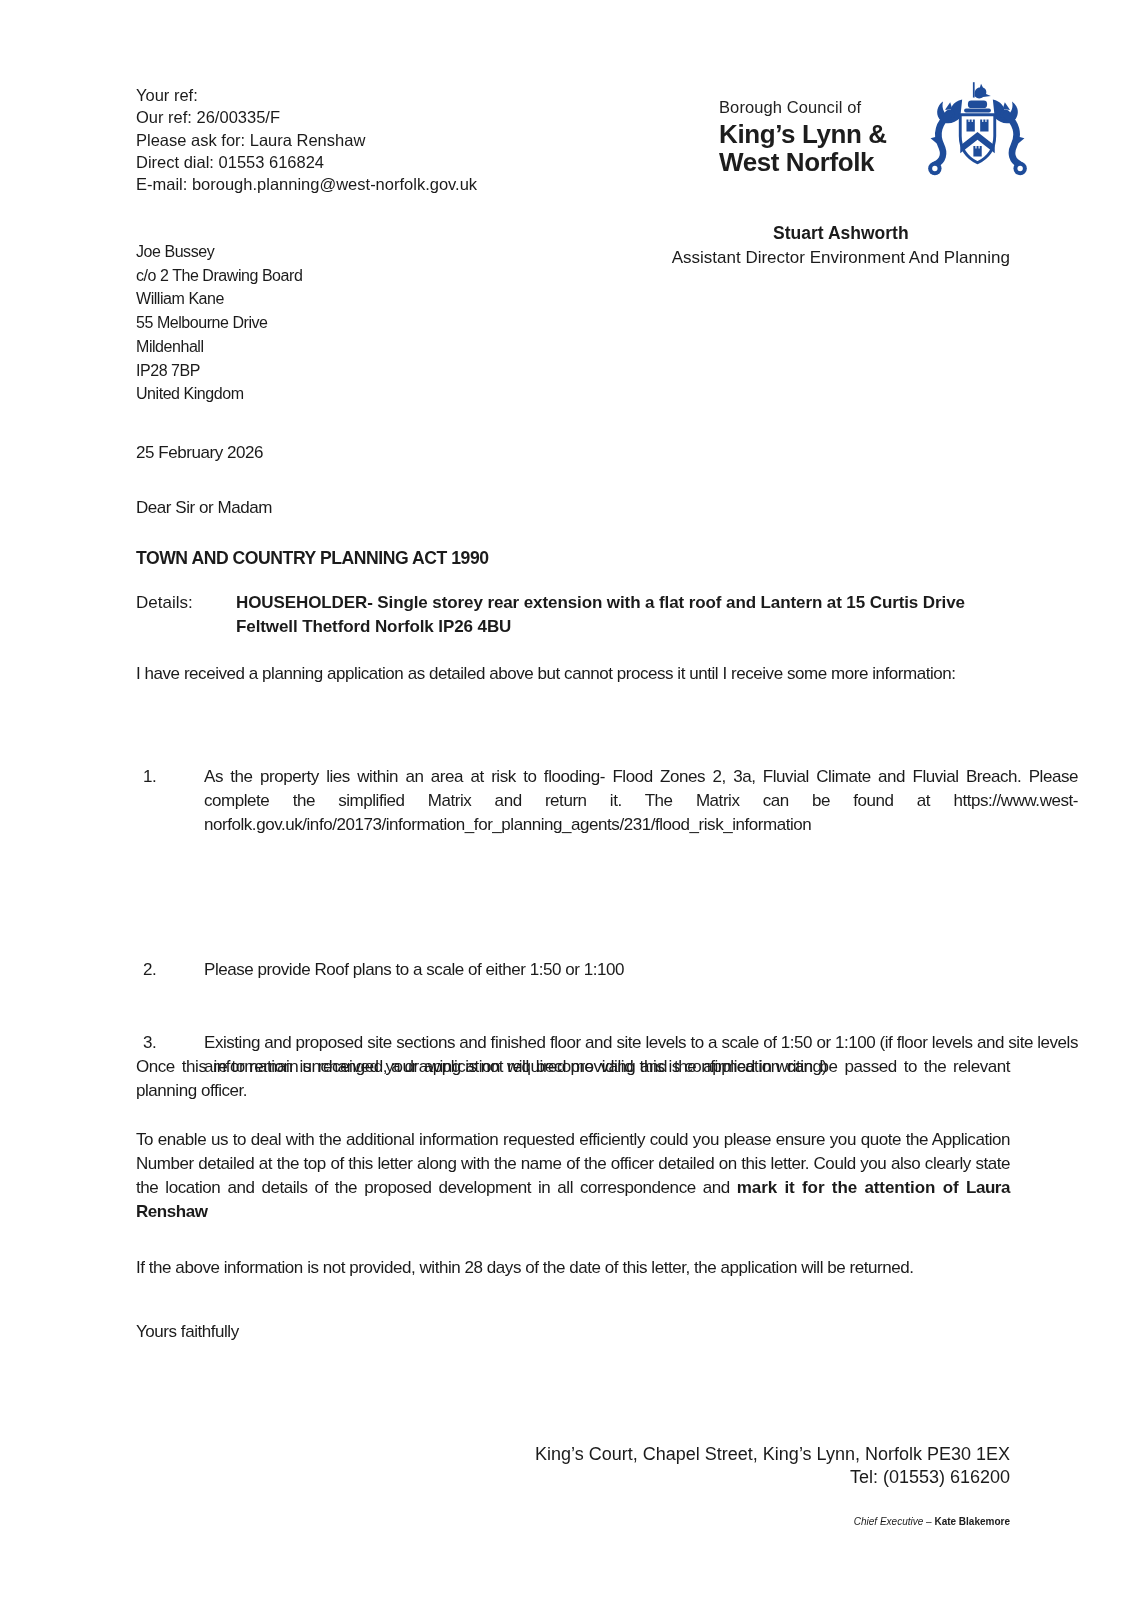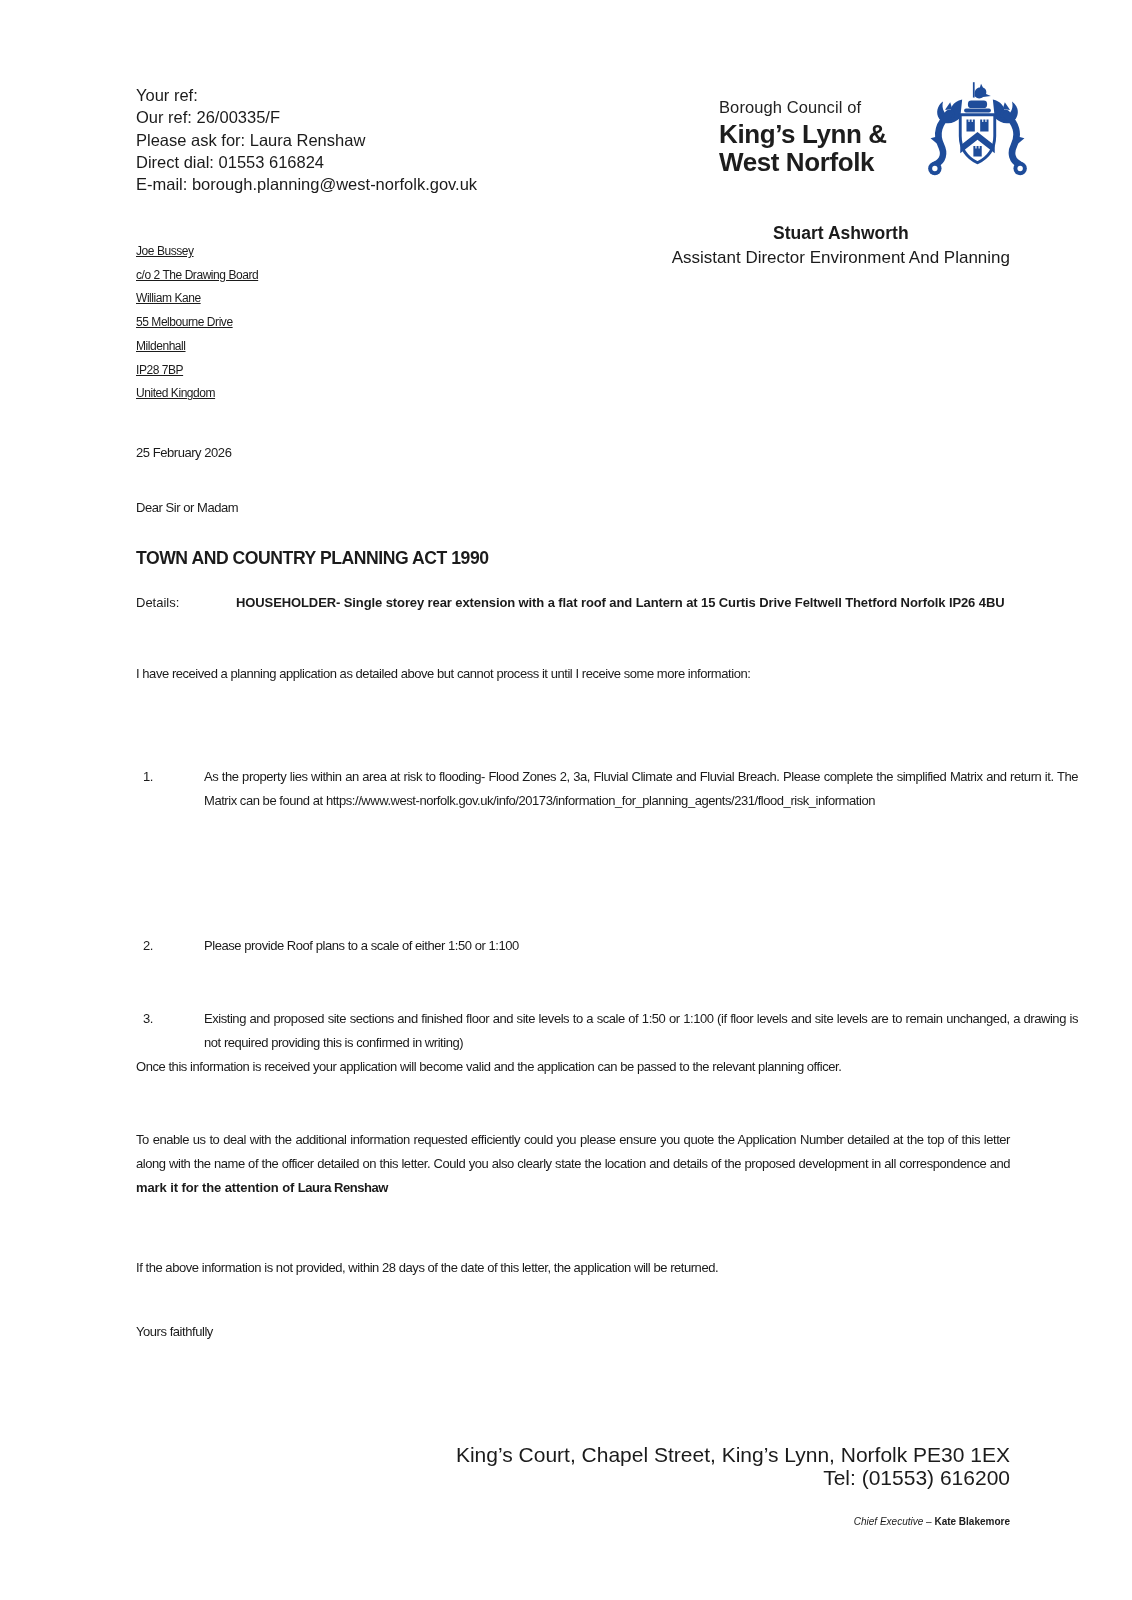--- a/index.html
+++ b/index.html
@@ -29,37 +29,37 @@
   .crest svg{width:100%;height:100%;display:block;}
 
   
   .signatory{right:122px;top:222px;text-align:center;line-height:23.5px;}
   .sig-name{font-weight:bold;font-size:17.5px;}
   .sig-title{font-size:17px;}
 
   
   .narrow{letter-spacing:-0.45px;}
 
-  .recipient{left:136px;top:240px;font-size:12px;line-height:23.7px;text-decoration:underline;}
+  .recipient{left:136px;top:240px;font-size:16px;line-height:23.7px;}
 
-  .body{left:136px;width:874px;font-size:13px;line-height:24px;}
+  .body{left:136px;width:874px;font-size:17px;line-height:24px;}
   .just{text-align:justify;}
   .bold{font-weight:bold;}
 
   .details-row{display:flex;letter-spacing:0;}
   .details-label{width:100px;flex:0 0 100px;}
   .details-text{flex:1;font-weight:bold;letter-spacing:-0.1px;}
 
   .list-item{position:relative;padding-left:68px;}
   .item-num{position:absolute;left:7px;top:0;}
 
   .url-text{overflow-wrap:break-word;}
 
   
-  .footer-addr{right:122px;top:1443px;text-align:right;font-size:21px;line-height:23px;}
+  .footer-addr{right:122px;top:1443px;text-align:right;font-size:18px;line-height:23px;}
   .chief{right:122px;top:1516px;text-align:right;font-size:10px;}
   .chief .lab{font-style:italic;}
   .chief .nm{font-weight:bold;}
 </style>
 </head>
 <body>
 
 <div class="page">
 
   <div class="abs ref-block">

